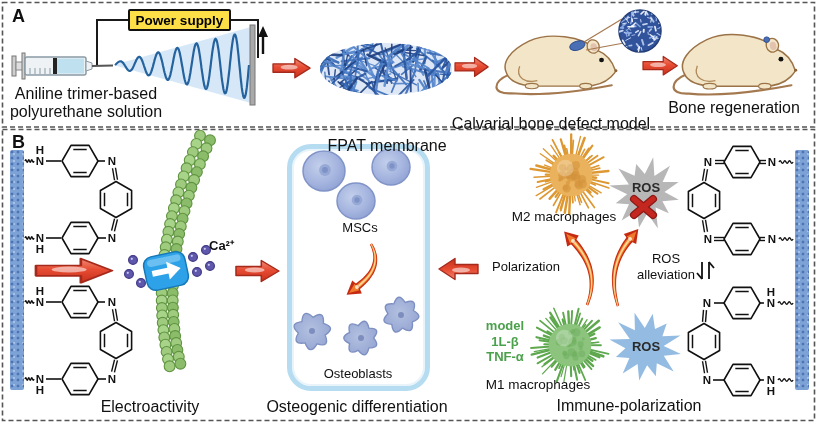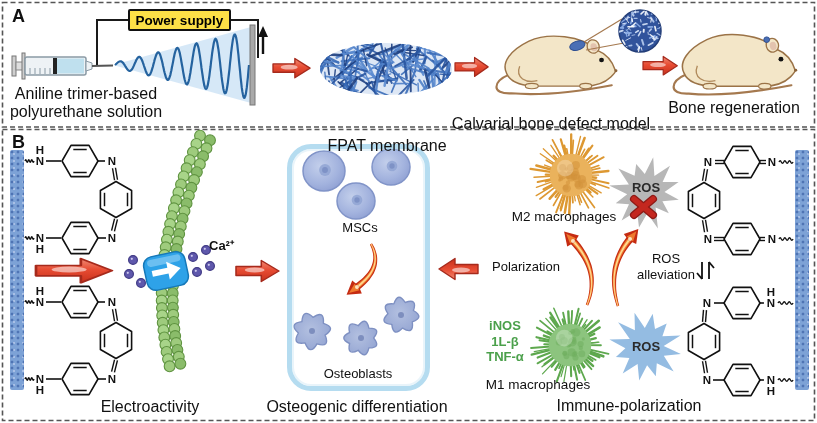--- a/index.html
+++ b/index.html
@@ -827,20 +827,20 @@
   <div class="lbl cap ctr" style="left:257px;top:398px;width:200px;">Osteogenic differentiation</div>
 
   <div class="lbl ann ctr" style="left:494px;top:209px;width:140px;font-size:13.5px;">M2 macrophages</div>
   <div class="lbl rosTxt ctr" style="left:616px;top:181px;width:60px;">ROS</div>
   <div class="lbl ann" style="left:492px;top:260px;font-size:13px;">Polarization</div>
   <div class="lbl ann ctr" style="left:618px;top:251px;width:96px;line-height:16px;">
     <span class="mline">ROS</span>
     <span class="mline">alleviation</span>
   </div>
   <div id="m1markers" class="lbl ctr" style="left:478px;top:318px;width:54px;">
-    <span class="mline">iNOS</span>
+    <span class="mline">model</span>
     <span class="mline">1L-β</span>
     <span class="mline">TNF-α</span>
   </div>
   <div class="lbl ann ctr" style="left:468px;top:377px;width:140px;font-size:13.5px;">M1 macrophages</div>
   <div class="lbl rosTxt ctr" style="left:616px;top:340px;width:60px;">ROS</div>
   <div class="lbl cap ctr" style="left:529px;top:397px;width:200px;">Immune-polarization</div>
 </div>
 
 </body></html>

